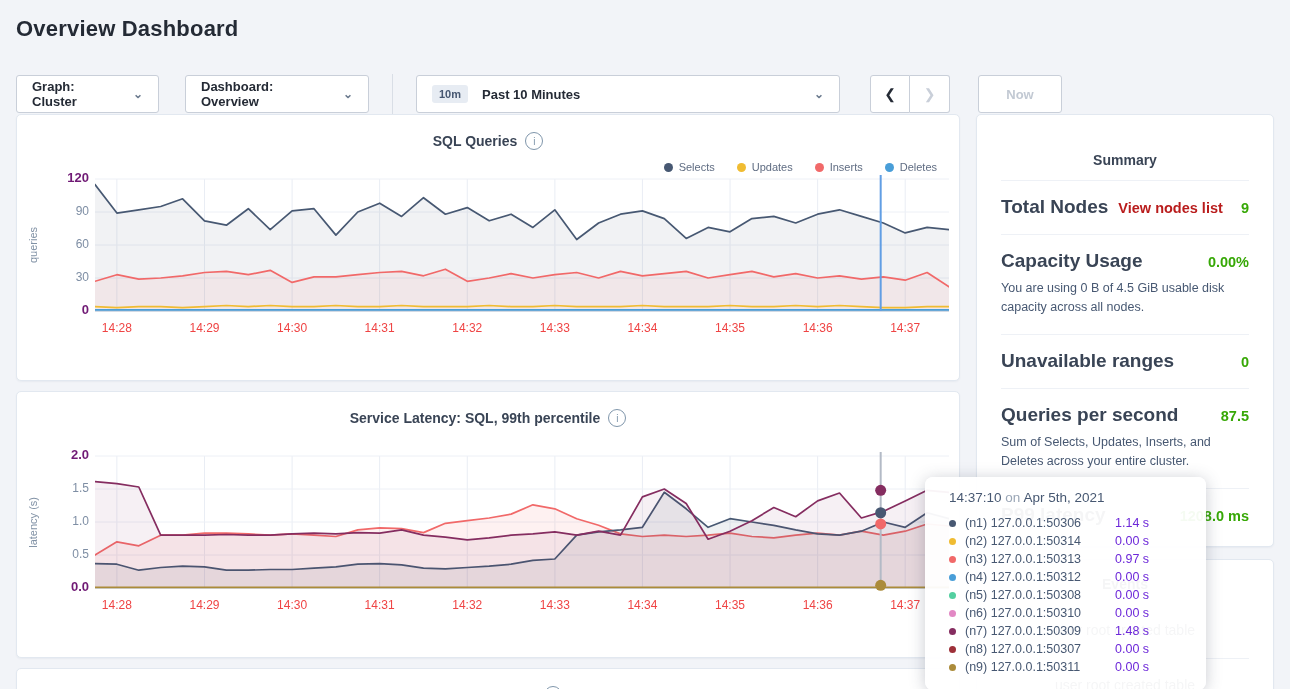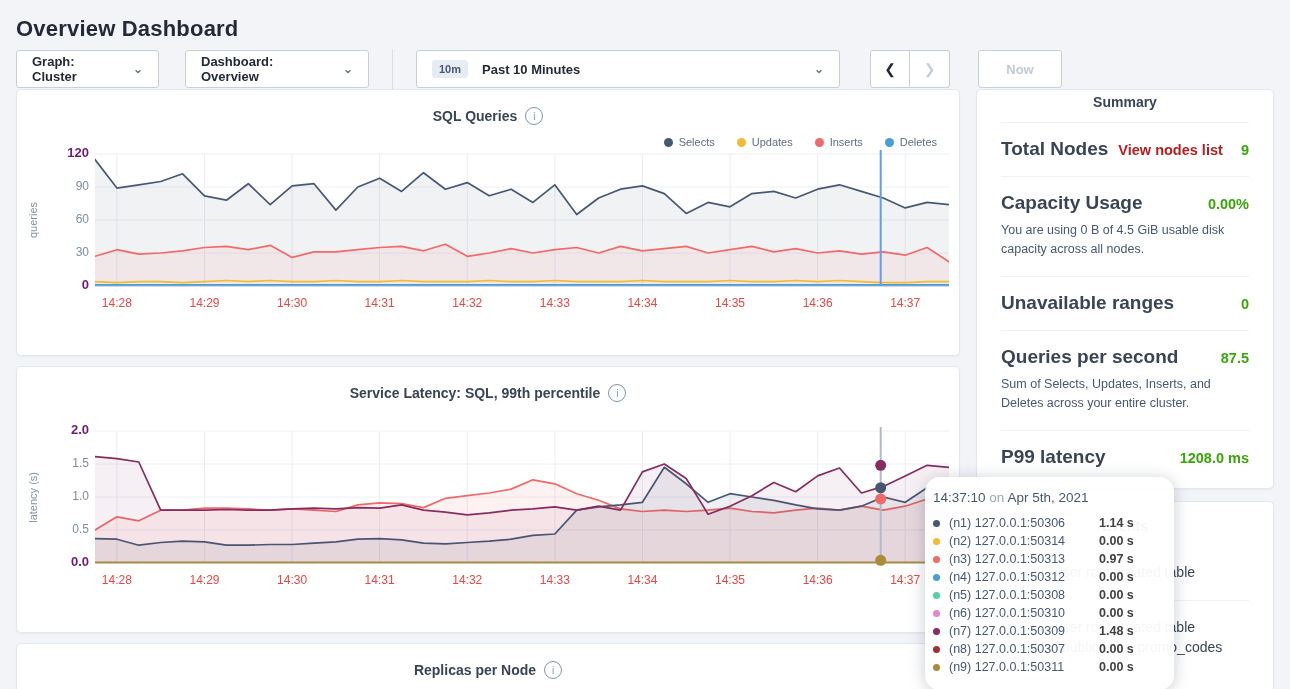--- a/index.html
+++ b/index.html
@@ -1,19 +1,19 @@
 <!DOCTYPE html>
 <html><head>
 <meta charset="utf-8">
 <style>
   html,body{margin:0;padding:0}
   body{width:1290px;height:689px;overflow:hidden;position:relative;background:#f2f4f8;
        font-family:"Liberation Sans",sans-serif;color:#394455;-webkit-font-smoothing:antialiased}
   .page{padding:14px 16px 0}
-  .page-title{font-size:22px;font-weight:700;color:#242a35;margin:2px 0 7px 0;letter-spacing:.2px}
+  .page-title{font-size:22px;font-weight:700;color:#242a35;margin:2px 0 32px 0;letter-spacing:.2px}
   
   .controls{display:flex;align-items:center;}
   .btn{background:#fff;border:1px solid #c9cfd9;border-radius:3px;height:38px;display:flex;align-items:center;
        padding:0 15px;font-size:13px;font-weight:700;color:#242a35;cursor:pointer;box-sizing:border-box}
   .chev{color:#68788c;font-size:12px;margin-left:10px;line-height:1}
   .graph-btn{width:143px;justify-content:space-between}
   .dash-btn{width:184px;justify-content:space-between;margin-left:26px}
   .vdivider{width:1px;height:40px;background:#d9dee6;margin:0 23px}
   .timepicker{width:424px;justify-content:flex-start}
   .badge{background:#e7ecf3;border-radius:3px;padding:3px 7px;font-size:11px;font-weight:700;color:#475872;margin-right:14px}
@@ -40,42 +40,42 @@
   .ylabel{position:absolute;left:10px;top:60px;height:140px;display:flex;align-items:center}
   .ylabel span{writing-mode:vertical-rl;transform:rotate(180deg);font-size:11px;color:#8091a5}
   .y-ticks{position:absolute;left:30px;top:60px;width:42px;height:140px}
   .y-ticks span{position:absolute;right:0;font-size:12px;color:#7e8ea4;line-height:14px}
   .y-ticks span.bold{font-weight:700;color:#701a75;font-size:13px}
   .plot{position:absolute;left:78px;top:60px;width:854px;height:164px}
   .plot svg{display:block}
   .xl{position:absolute;top:146px;transform:translateX(-50%);font-size:12px;color:#ef4444;white-space:nowrap}
   .replicas-card{height:130px}
   
-  .summary-card{padding:4px 24px 4px}
+  .summary-card{padding:37px 24px 4px}
   .panel-title{text-align:center;font-weight:700;font-size:14px;color:#394455;padding-bottom:12px}
   .srow{padding:15px 0 16px;border-top:1px solid #eef1f6}
   .srow:first-of-type{border-top:none}
   .srow-head{display:flex;align-items:baseline;gap:10px}
   .slabel{font-weight:700;font-size:19px;color:#394455}
   .slink{color:#b91c1c;font-weight:700;font-size:14.5px;cursor:pointer;text-decoration:none}
   .svalue{margin-left:auto;color:#37a806;font-weight:700;font-size:14.5px}
   .sdesc{font-size:12.5px;color:#475872;line-height:1.55;margin-top:7px}
   
   .events-card{height:240px;padding:16px 24px;overflow:hidden}
   .event-row{text-align:center;font-size:14px;color:#394455;line-height:1.45;padding:16px 0 18px}
   .event-row + .event-row{border-top:1px solid #eef1f6}
   
   .tooltip{position:absolute;left:925px;top:477px;width:233px;background:rgba(255,255,255,.95);
-           border-radius:15px;box-shadow:0 2px 16px rgba(60,70,90,.28);padding:13px 8px 14px;z-index:50}
+           border-radius:8px;box-shadow:0 2px 16px rgba(60,70,90,.28);padding:13px 24px 14px;z-index:50}
   .tt-head{font-size:13.5px;color:#475872;margin-bottom:9px}
   .tt-prep{color:#9aa6b6}
   .tt-row{display:flex;align-items:center;height:18px;font-size:12.5px;color:#475872}
   .tt-dot{width:7px;height:7px;border-radius:50%;flex:none;margin-right:9px}
   .tt-label{width:150px;flex:none}
-  .tt-val{font-weight:700;color:#404040}
+  .tt-val{font-weight:400;color:#6d28d9}
 </style>
 </head>
 <body>
 
 <div class="page">
   <h1 class="page-title">Overview Dashboard</h1>
 
   <div class="controls">
     <div class="btn graph-btn">
       <span>Graph: Cluster</span>

